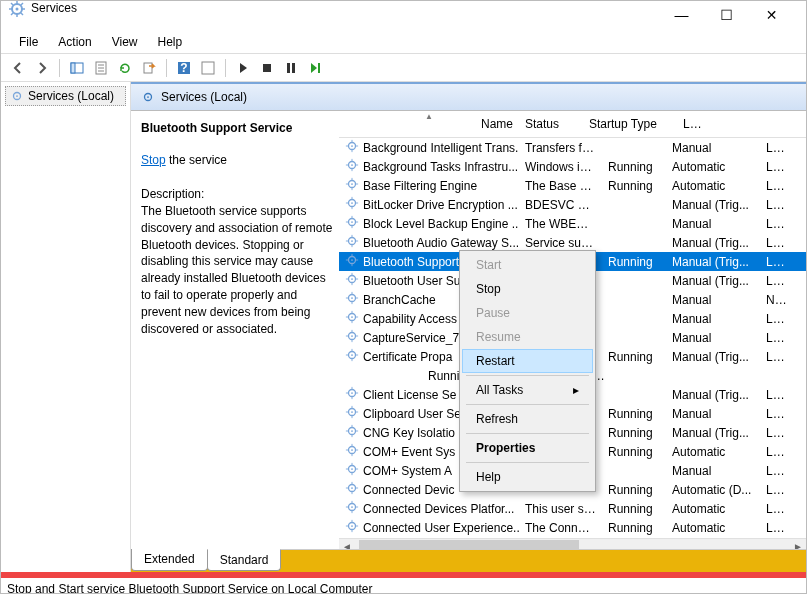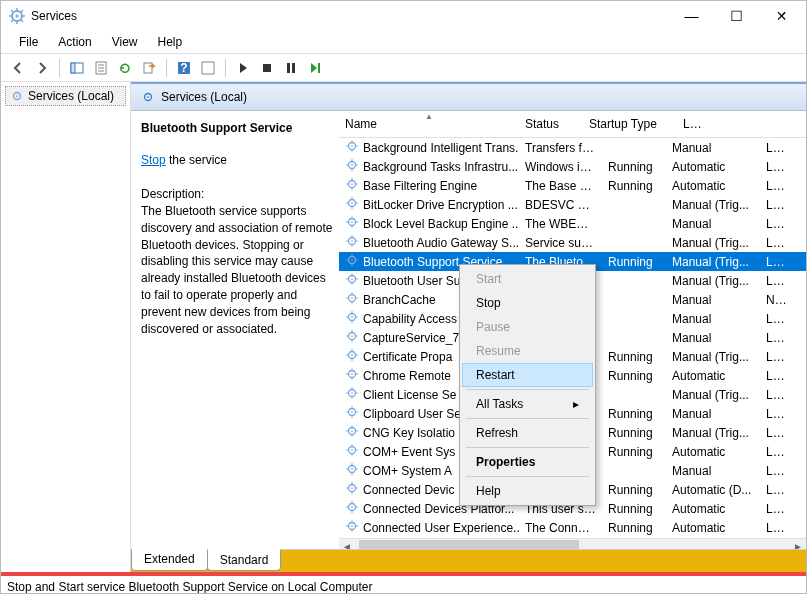--- a/index.html
+++ b/index.html
@@ -1,17 +1,17 @@
 <!DOCTYPE html>
 <html><head>
 <meta charset="utf-8">
 <style>
 * { box-sizing: border-box; font-family: 'Segoe UI', Tahoma, sans-serif; font-size: 12px; }
 body { margin: 0; padding: 0; background: #fff; width: 807px; height: 594px; overflow: hidden; border: 1px solid #bbb; }
-.titlebar { display: flex; align-items: center; height: 30px; padding: 0 2px 0 8px; }
+.titlebar { display: flex; align-items: flex-start; height: 30px; padding: 0 12px 0 8px; }
 .titlebar .gear { width: 16px; height: 16px; margin-right: 6px; }
 .titlebar .title { flex: 1; font-size: 12px; }
 .winbtns { display: flex; }
 .winbtn { width: 45px; height: 28px; display: flex; align-items: center; justify-content: center; font-size: 14px; font-family: sans-serif; }
 .menubar { display: flex; padding: 2px 8px; border-bottom: 1px solid #ddd; text-align: center; }
 .menubar .mitem { padding: 2px 10px; }
 .toolbar { display: flex; align-items: center; padding: 2px 6px; border-bottom: 1px solid #ddd; gap: 2px; height: 28px; }
 .tbtn { width: 22px; height: 22px; display: flex; align-items: center; justify-content: center; border: 1px solid transparent; }
 .tbtn svg { width: 16px; height: 16px; }
 .tsep { width: 1px; height: 18px; background: #ccc; margin: 0 4px; }
@@ -23,43 +23,43 @@
 .content { display: flex; flex: 1; overflow: hidden; }
 .detailpane { width: 208px; padding: 10px 6px 10px 10px; }
 .detailpane .svcname { font-weight: bold; margin-bottom: 16px; }
 .detailpane .link { color: #0066cc; text-decoration: underline; cursor: pointer; }
 .detailpane .actions { margin-bottom: 18px; line-height: 1.5; }
 .detailpane .desclbl { margin-bottom: 2px; }
 .detailpane .desctext { line-height: 1.4; }
 .listpane { flex: 1; overflow: hidden; position: relative; }
 .listhead { display: flex; background: #fff; border-bottom: 1px solid #e0e0e0; }
 .col { padding: 6px 6px; border-right: 0; white-space: nowrap; overflow: hidden; text-overflow: ellipsis; }
-.c-name { width: 180px; }
+.c-name { width: 180px; text-align: right; }
 .c-desc { width: 83px; }
 .c-stat { width: 64px; }
 .c-start { width: 94px; }
 .c-log { width: 30px; }
 .listhead .col { position: relative; }
 .sortarrow { position: absolute; left: 50%; top: 1px; transform: translateX(-50%); font-size: 8px; color: #777; }
 .listbody { overflow-y: auto; height: 400px; }
 .row { display: flex; align-items: center; height: 19px; }
 .row .col { padding: 1px 6px; }
 .row .c-name { display: flex; align-items: center; gap: 4px; }
 .row.selected { background: #0078d7; color: #fff; }
 .gearicon { width: 14px; height: 14px; flex-shrink: 0; }
-.ctxmenu { position: absolute; left: 459px; top: 264px; width: 137px; background: #f0f0f0; border: 1px solid #aaa; box-shadow: 3px 3px 6px rgba(0,0,0,0.25); padding: 2px; z-index: 100; }
+.ctxmenu { position: absolute; left: 459px; top: 250px; width: 137px; background: #f0f0f0; border: 1px solid #aaa; box-shadow: 3px 3px 6px rgba(0,0,0,0.25); padding: 2px; z-index: 100; }
 .ctxitem { padding: 5px 14px; display: flex; align-items: center; justify-content: space-between; }
 .ctxitem.disabled { color: #999; }
 .ctxitem.hover { background: #cce8ff; border: 1px solid #99d1ff; padding: 4px 13px; }
 .ctxitem.bold { font-weight: bold; }
 .ctxsep { height: 1px; background: #ccc; margin: 2px 4px; }
 .tabs { display: flex; border-top: 1px solid #ccc; padding-left: 0; background: #eab308; }
 .tab { padding: 3px 12px; border: 1px solid #999; border-top: none; border-radius: 0 0 4px 4px; margin-right: -1px; background: #fff; position: relative; top:-1px;}
 .tab.active { background: #fff; border-top: 1px solid #fff; z-index: 2; }
-.statusbar { border-top: 4px solid #ef4444; padding: 4px 6px; height: 22px; display: flex; }
+.statusbar { border-top: 6px solid #ef4444; padding: 4px 6px; height: 22px; display: flex; }
 .statusbar .cell { flex: 1; }
 .hscroll { height: 16px; background: #f0f0f0; border-top: 1px solid #e0e0e0; display:flex; align-items:center;}
 .hscroll .thumb { margin-left: 4px; width: 220px; height: 13px; background: #cdcdcd; border-radius: 0;}
 .hscroll .arrow { width:16px; text-align:center; color:#666; font-size:10px;}
 </style>
 </head>
 <body>
 
 <div class="titlebar">
   <svg class="gear" viewBox="0 0 16 16">
@@ -423,33 +423,20 @@
                     </g>
                   </svg></span>
                 <span>Certificate Propa</span>
               </div>
               <div class="col c-desc"></div>
               <div class="col c-stat">Running</div>
               <div class="col c-start">Manual (Trig...</div>
               <div class="col c-log">Loc</div>
             </div>
             <div class="row">
-              <div class="col c-name">
-                <span><svg class="gearicon" viewBox="0 0 16 16">
-                    <circle cx="8" cy="8" r="4" fill="none" stroke="#7aa6da" stroke-width="1.5"></circle>
-                    <circle cx="8" cy="8" r="1" fill="#7aa6da"></circle>
-                    <g stroke="#7aa6da" stroke-width="1">
-                      <line x1="8" y1="1" x2="8" y2="4"></line>
-                      <line x1="8" y1="12" x2="8" y2="15"></line>
-                      <line x1="1" y1="8" x2="4" y2="8"></line>
-                      <line x1="12" y1="8" x2="15" y2="8"></line>
-                    </g>
-                  </svg></span>
-                <span>Chrome Remote</span>
-              </div>
               <div class="col c-desc"></div>
               <div class="col c-stat">Running</div>
               <div class="col c-start">Automatic</div>
               <div class="col c-log">Loc</div>
             </div>
             <div class="row">
               <div class="col c-name">
                 <span><svg class="gearicon" viewBox="0 0 16 16">
                     <circle cx="8" cy="8" r="4" fill="none" stroke="#7aa6da" stroke-width="1.5"></circle>
                     <circle cx="8" cy="8" r="1" fill="#7aa6da"></circle>

